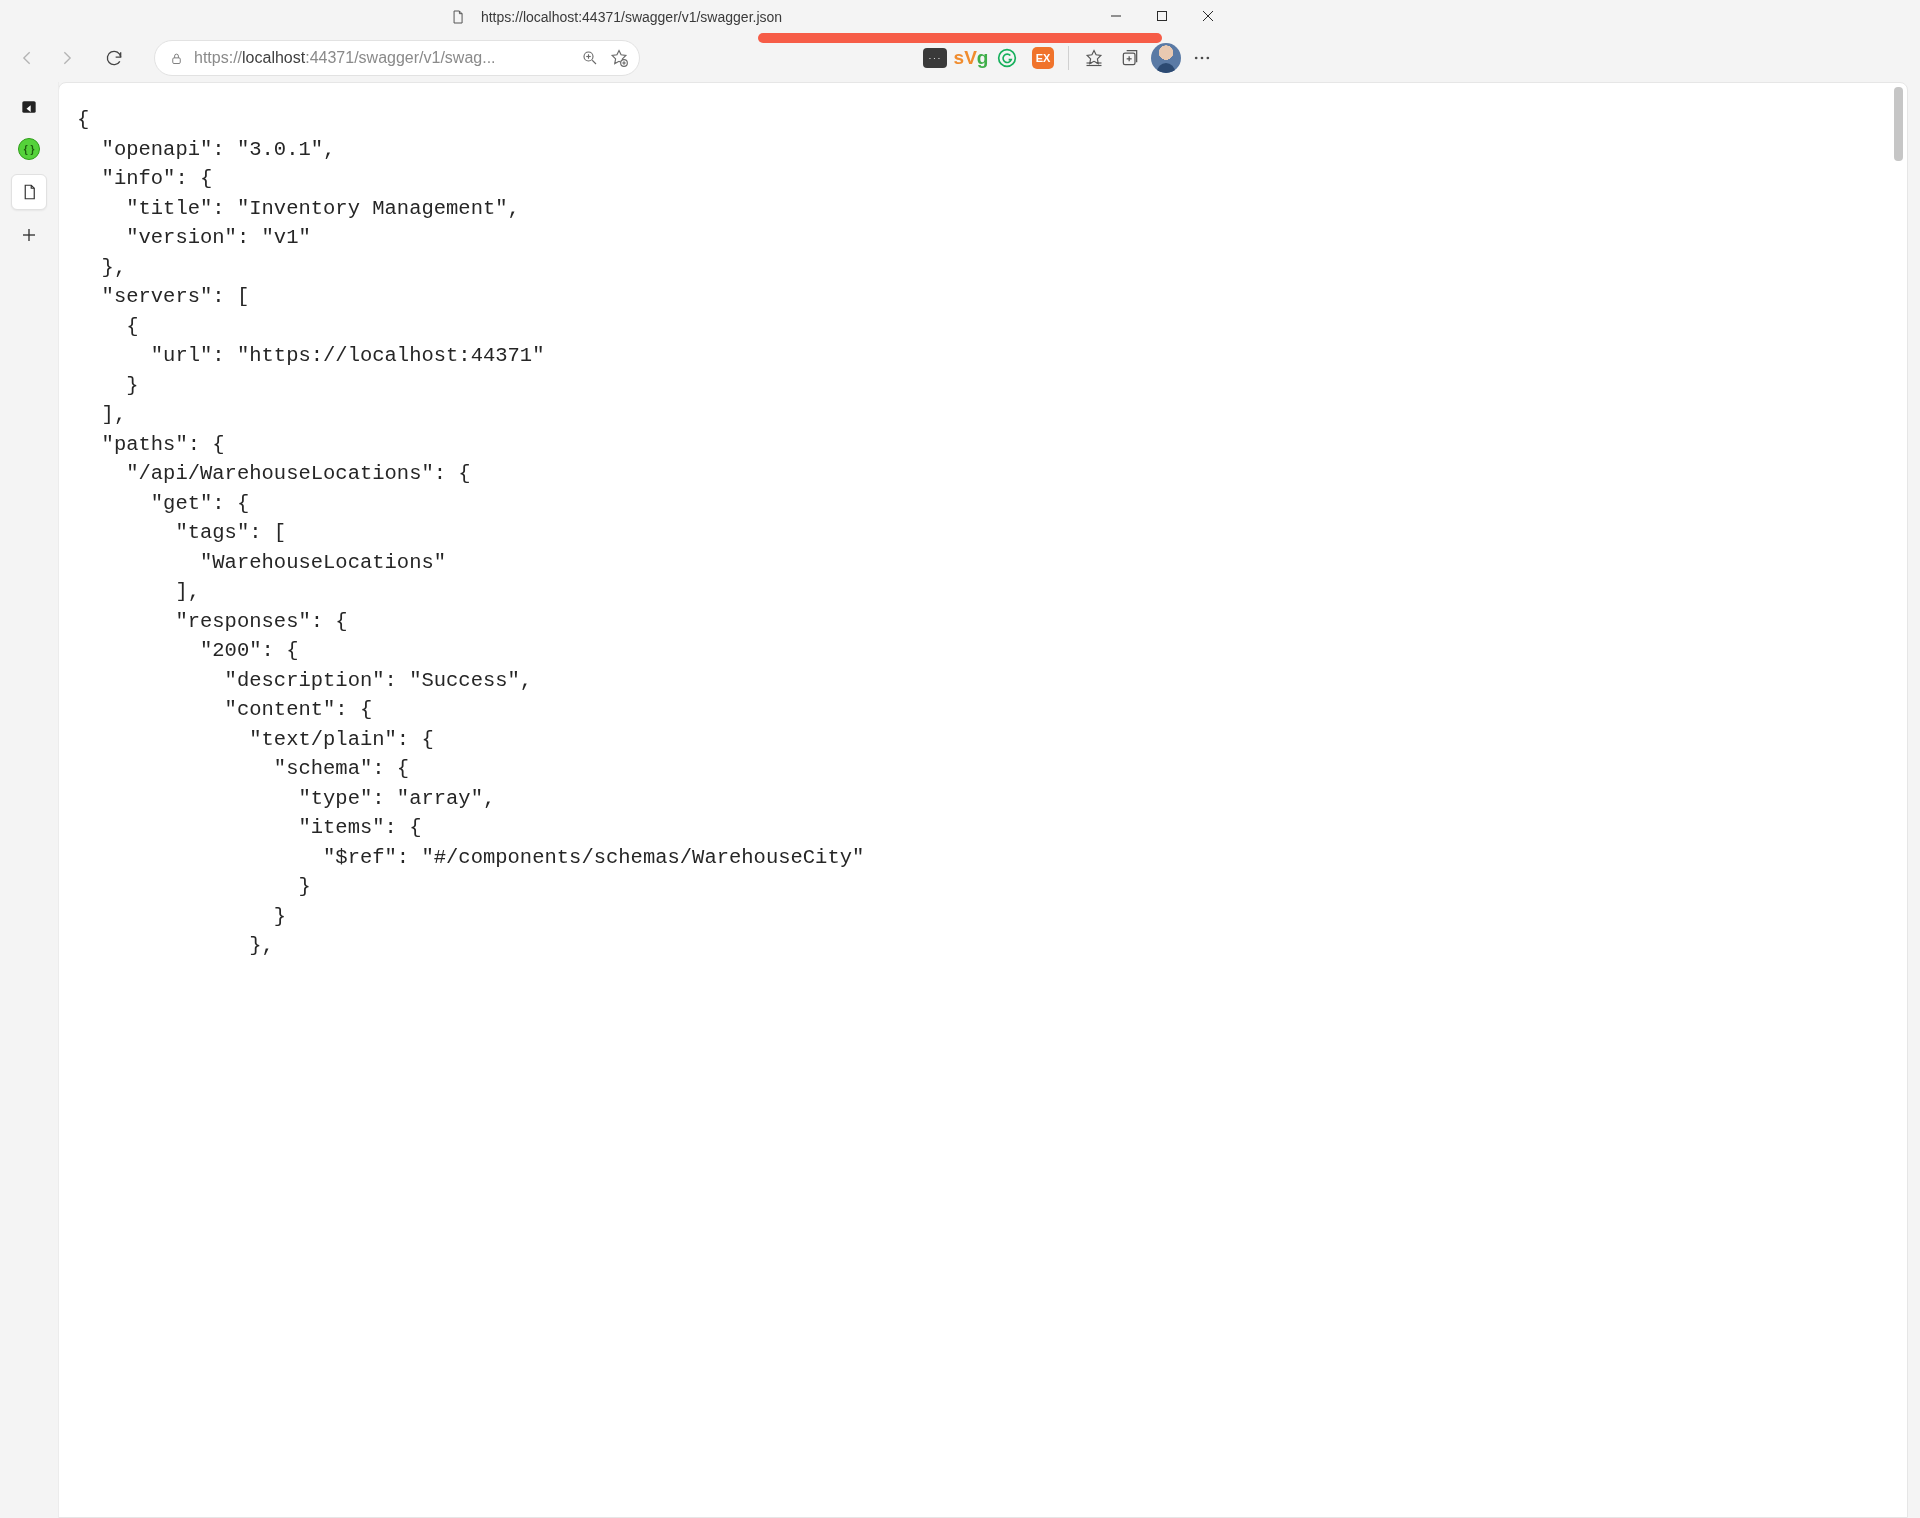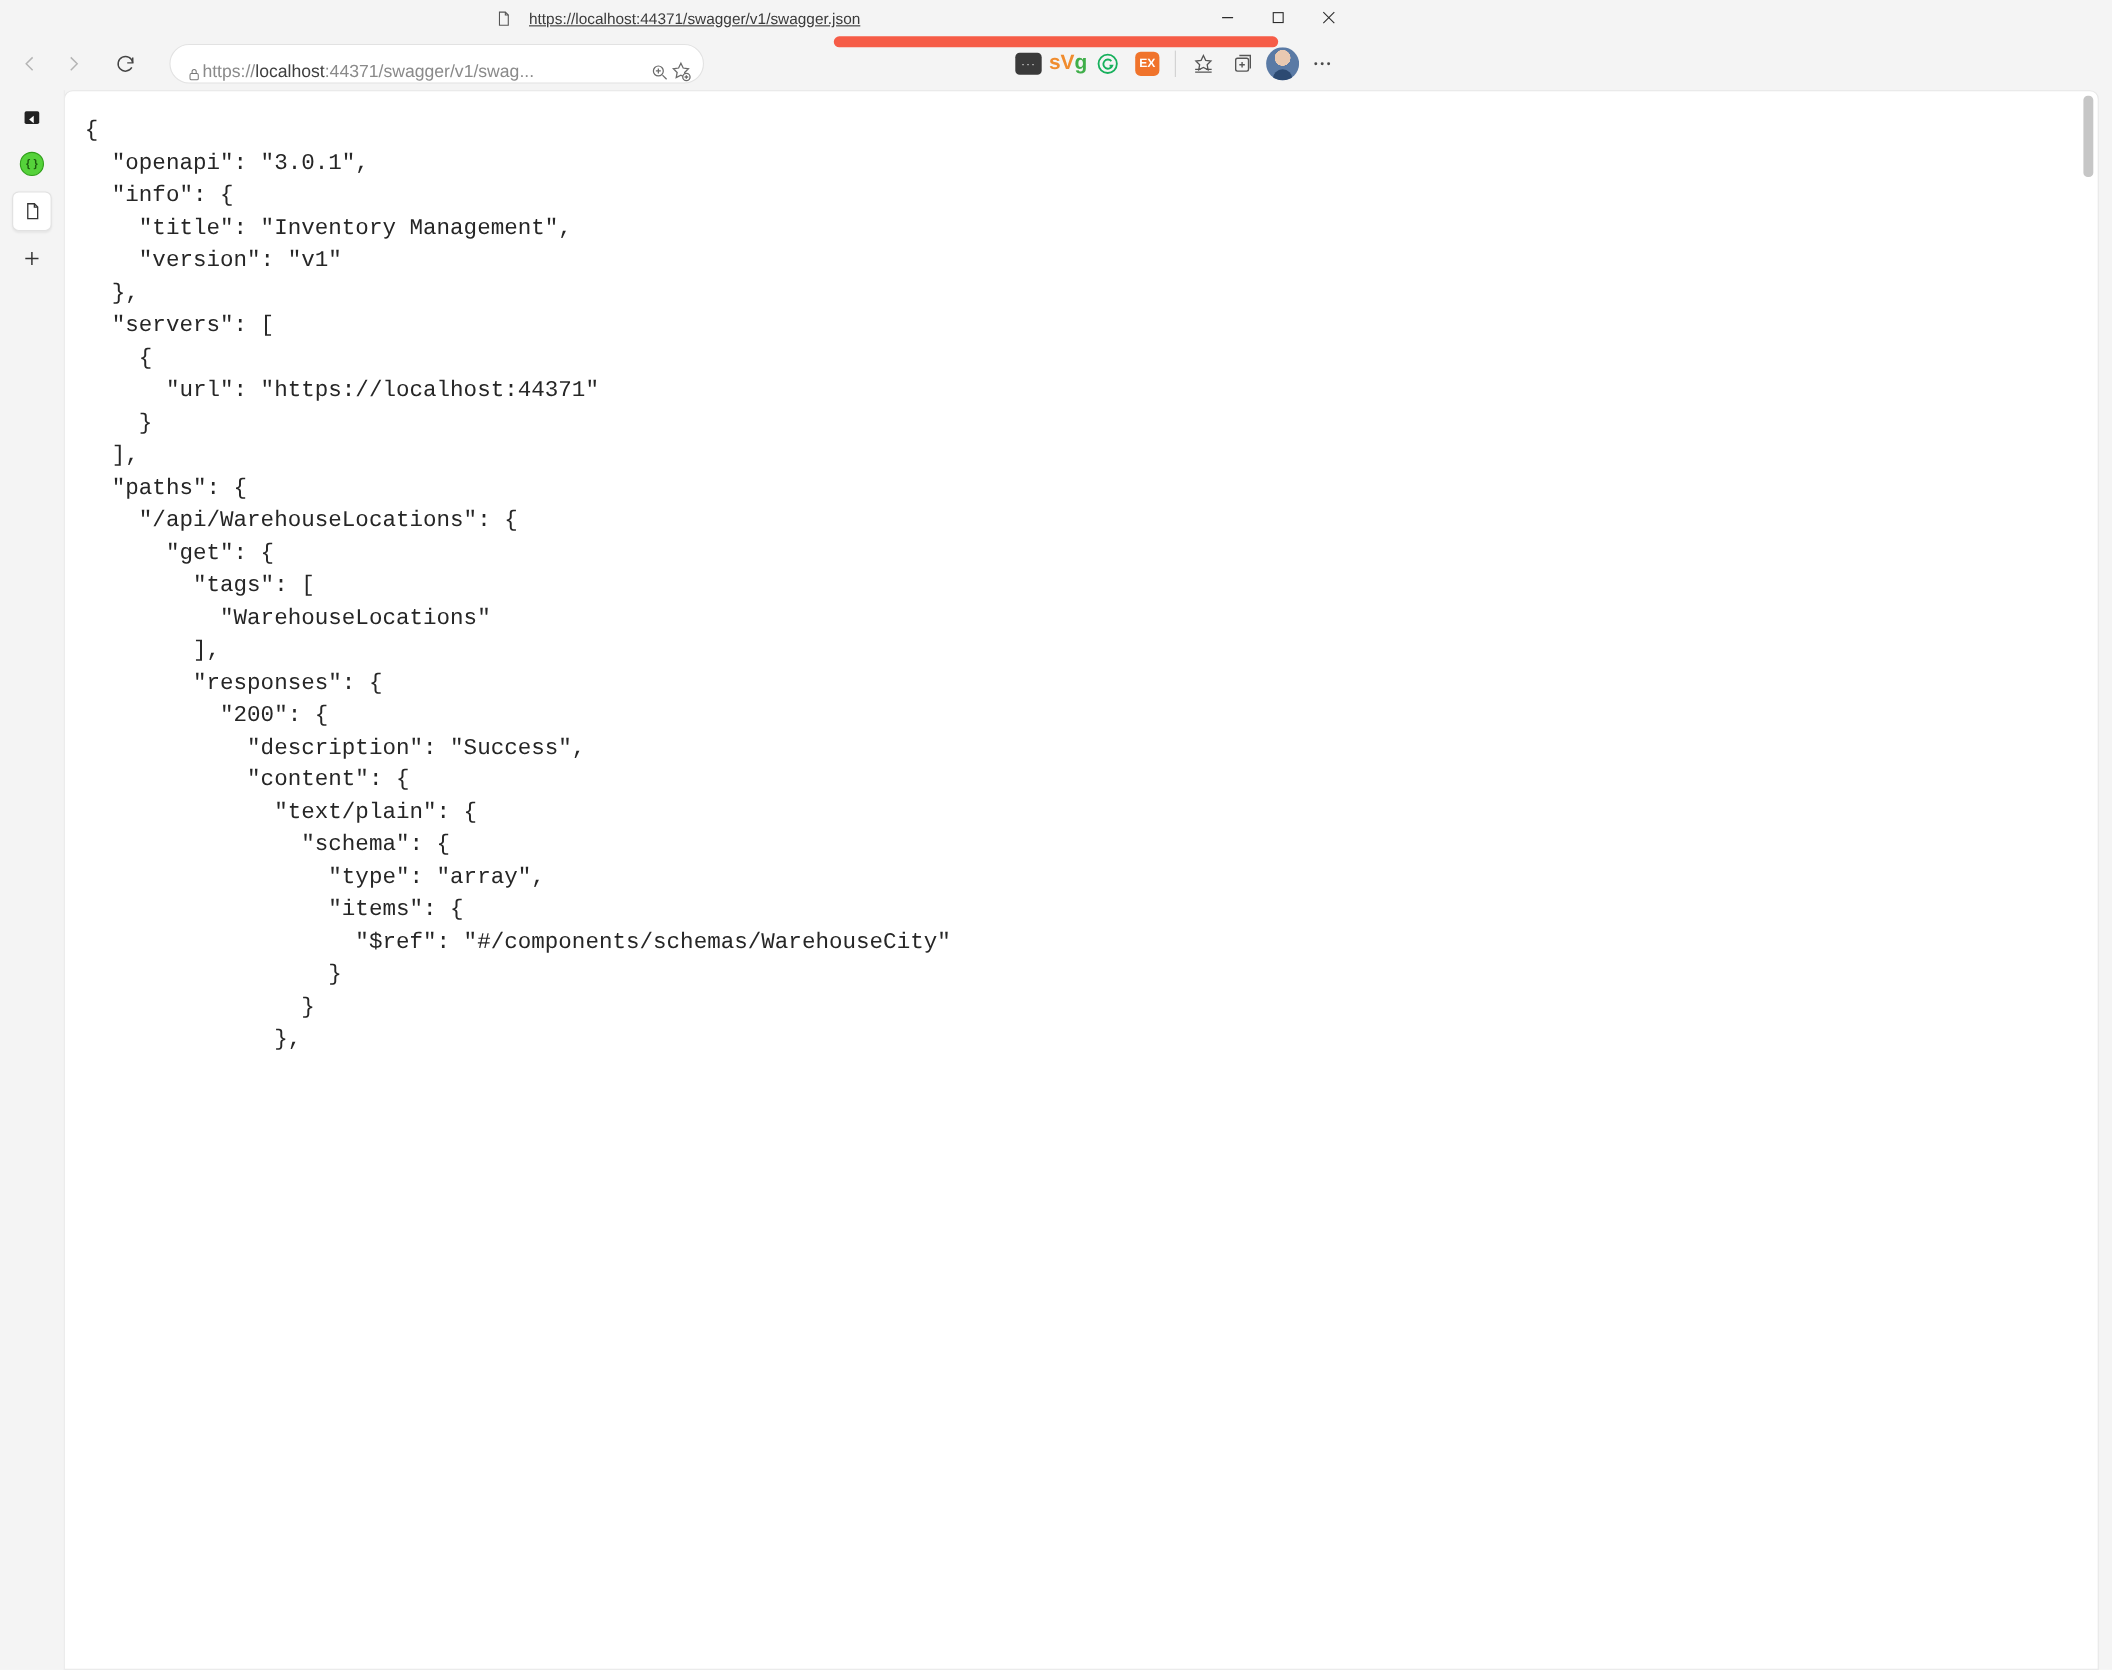--- a/index.html
+++ b/index.html
@@ -22,21 +22,20 @@
   }
   .tab-title-area {
     position: absolute;
     left: 50%;
     transform: translateX(-50%);
     display: flex;
     align-items: center;
     gap: 16px;
     font-size: 14px;
     color: #3a3a3a;
-    text-decoration: underline;
   }
   .tab-title-area svg { width: 16px; height: 16px; stroke: #555; fill: none; stroke-width: 1.5; }
   .window-controls {
     position: absolute;
     right: 0;
     top: 0;
     display: flex;
   }
   .win-btn {
     width: 46px;
@@ -84,23 +83,23 @@
   .tool-icon svg { width: 20px; height: 20px; }
 
   .address-wrap {
     flex: 0 0 460px;
     height: 34px;
     margin-left: 20px;
     background: #fff;
     border: 1px solid #e2e2e2;
     border-radius: 20px;
     display: flex;
-    align-items: flex-end;
+    align-items: center;
     padding: 0 10px 0 14px;
-    gap: 0;
+    gap: 10px;
   }
   .address-wrap svg.lock { width: 15px; height: 15px; stroke: #777; fill: none; stroke-width: 1.5; }
   .address-text {
     flex: 1;
     font-size: 16px;
     color: #8a8a8a;
     white-space: nowrap;
     overflow: hidden;
   }
   .address-text .host { color: #3f3f3f; }

